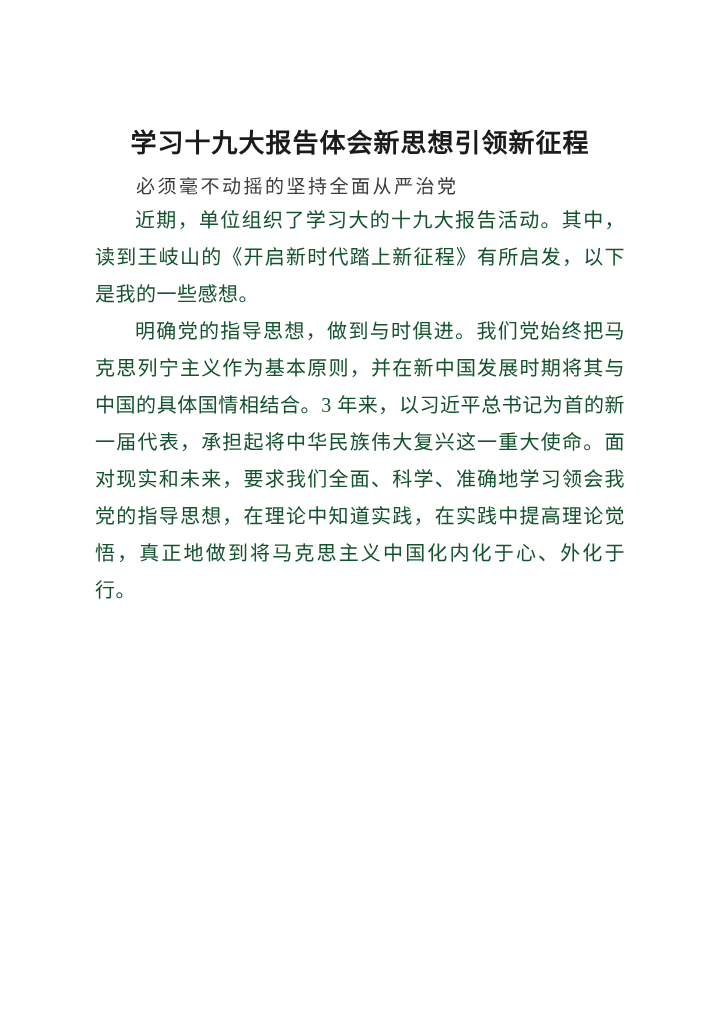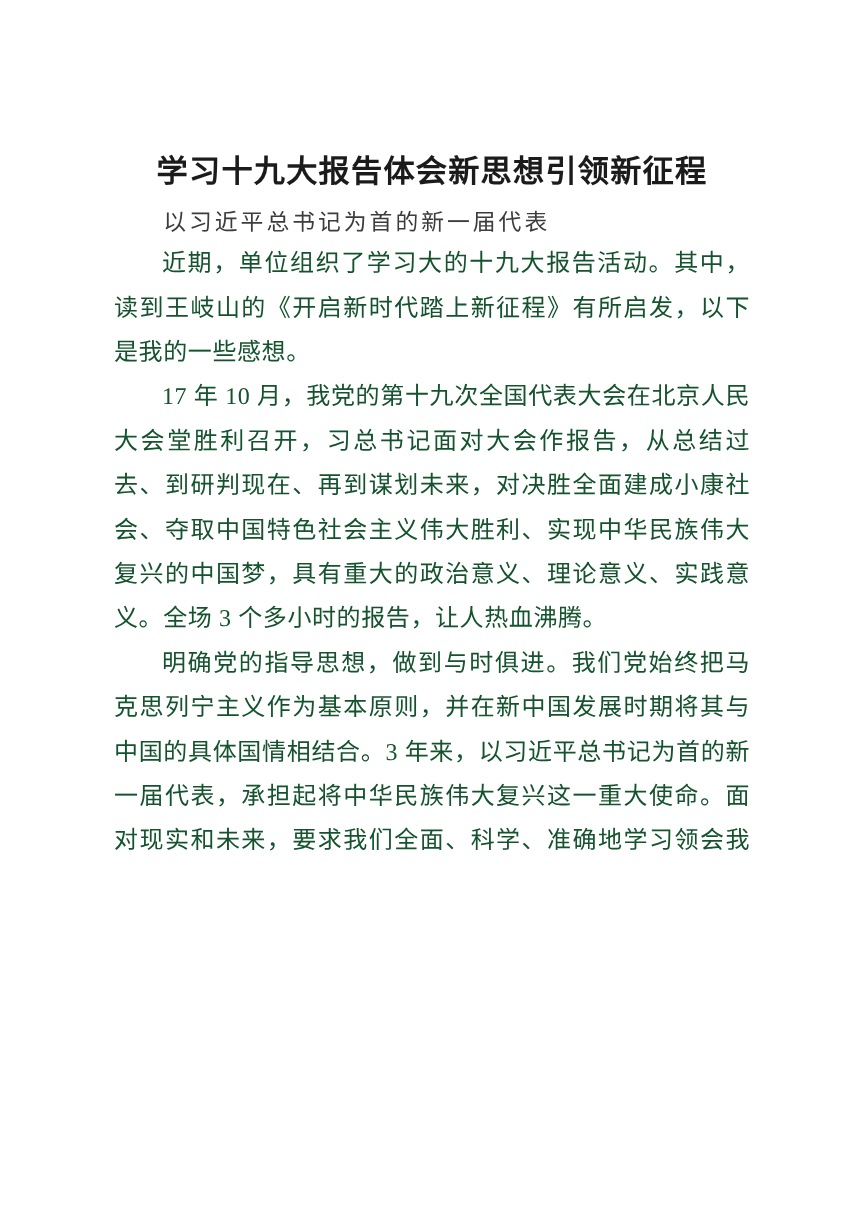--- a/index.html
+++ b/index.html
@@ -61,21 +61,20 @@
     letter-spacing: 1px;
     font-family: "Liberation Serif", "DejaVu Serif", serif;
   }
 </style>
 </head>
 <body>
 
 <div class="page">
   <div class="doc">
     <h1 class="doc-title">学习十九大报告体会新思想引领新征程</h1>
-    <div class="doc-subtitle">以习近平总书记为首的新一届代表</div>
+    <div class="doc-subtitle">必须毫不动摇的坚持全面从严治党</div>
     <div class="doc-body">
       <p>近期，单位组织了学习大的十九大报告活动。其中，读到王岐山的《开启新时代踏上新征程》有所启发，以下是我的一些感想。</p>
-      <p>17 年 10 月，我党的第十九次全国代表大会在北京人民大会堂胜利召开，习总书记面对大会作报告，从总结过去、到研判现在、再到谋划未来，对决胜全面建成小康社会、夺取中国特色社会主义伟大胜利、实现中华民族伟大复兴的中国梦，具有重大的政治意义、理论意义、实践意义。全场 3 个多小时的报告，让人热血沸腾。</p>
       <p>明确党的指导思想，做到与时俱进。我们党始终把马克思列宁主义作为基本原则，并在新中国发展时期将其与中国的具体国情相结合。3 年来，以习近平总书记为首的新一届代表，承担起将中华民族伟大复兴这一重大使命。面对现实和未来，要求我们全面、科学、准确地学习领会我党的指导思想，在理论中知道实践，在实践中提高理论觉悟，真正地做到将马克思主义中国化内化于心、外化于行。</p>
     </div>
   </div>
   <div class="page-footer">第 1 页  共 2 页</div>
 </div>
 
 </body></html>

